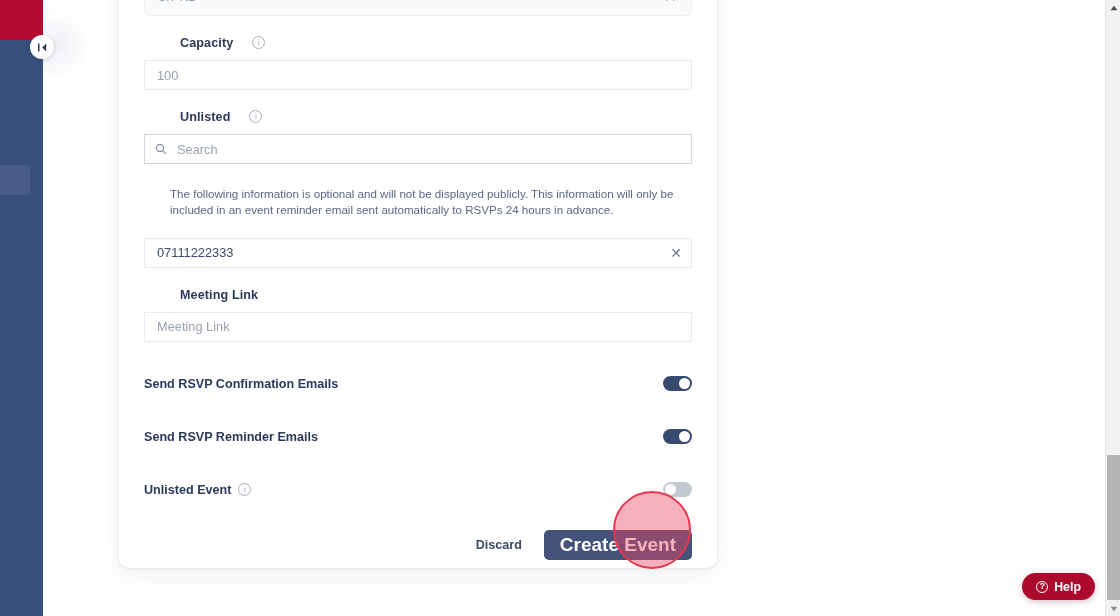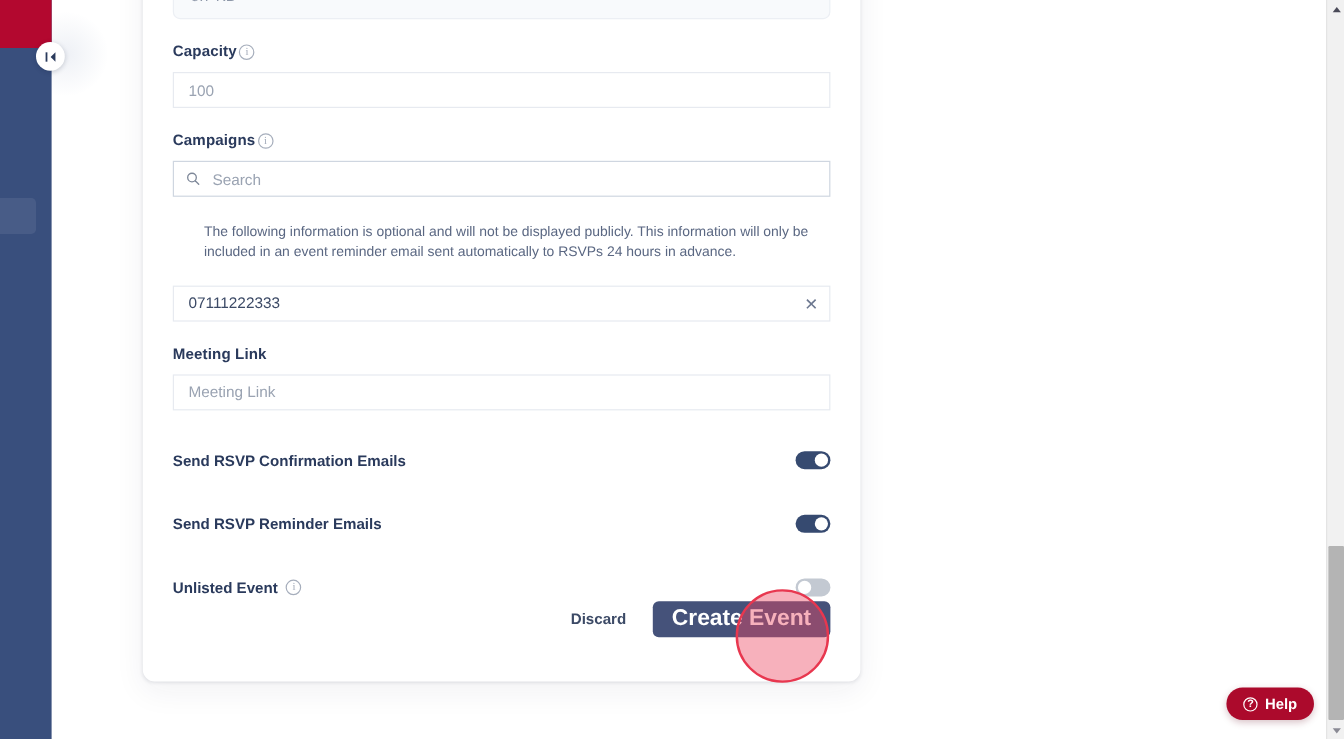--- a/index.html
+++ b/index.html
@@ -111,27 +111,28 @@
     color: #3c4a66;
     font-size: 16px;
     line-height: 1;
     cursor: pointer;
   }
 
   .field-group { margin-top: 20px; }
 
   .field-label {
     display: flex;
-    align-items: flex-end;
-    gap: 2px;
+    align-items: flex-start;
+    gap: 19px;
     font-size: 12.6px;
     font-weight: bold;
     color: #2a3a5c;
     letter-spacing: 0.1px;
     margin-bottom: 10px;
+    margin-left: 36px;
   }
 
   .info-icon {
     display: inline-flex;
     align-items: center;
     justify-content: center;
     width: 13px; height: 13px;
     border-radius: 50%;
     border: 1px solid #a6aebc;
     color: #a6aebc;
@@ -238,20 +239,21 @@
     transition: left .15s;
   }
   .toggle.on  .knob { left: 16px; }
   .toggle.off .knob { left: 2px; }
 
   
   .action-row {
     display: flex;
     justify-content: flex-end;
     gap: 12px;
+    margin-top: 29px;
   }
   .discard-btn {
     background: none;
     border: none;
     font-size: 12.6px;
     font-weight: bold;
     color: #3c4a66;
     cursor: pointer;
     padding: 6px 10px;
     font-family: "Liberation Sans", sans-serif;
@@ -375,21 +377,21 @@
     <div class="field-group">
       <div class="field-label">
         <span>Capacity</span>
         <span class="info-icon">i</span>
       </div>
       <input class="text-input" type="text" placeholder="100" style="">
     </div>
 
     <div class="field-group">
       <div class="field-label">
-        <span>Campaigns</span>
+        <span>Unlisted</span>
         <span class="info-icon">i</span>
       </div>
       <div class="search-wrap">
         <svg class="search-icon" width="12" height="12" viewBox="0 0 12 12">
           <circle cx="5" cy="5" r="3.6" fill="none" stroke="#7e8899" stroke-width="1.1"></circle>
           <line x1="7.7" y1="7.7" x2="10.6" y2="10.6" stroke="#7e8899" stroke-width="1.1" stroke-linecap="round"></line>
         </svg>
         <input class="text-input" type="text" placeholder="Search" style="">
       </div>
     </div>

